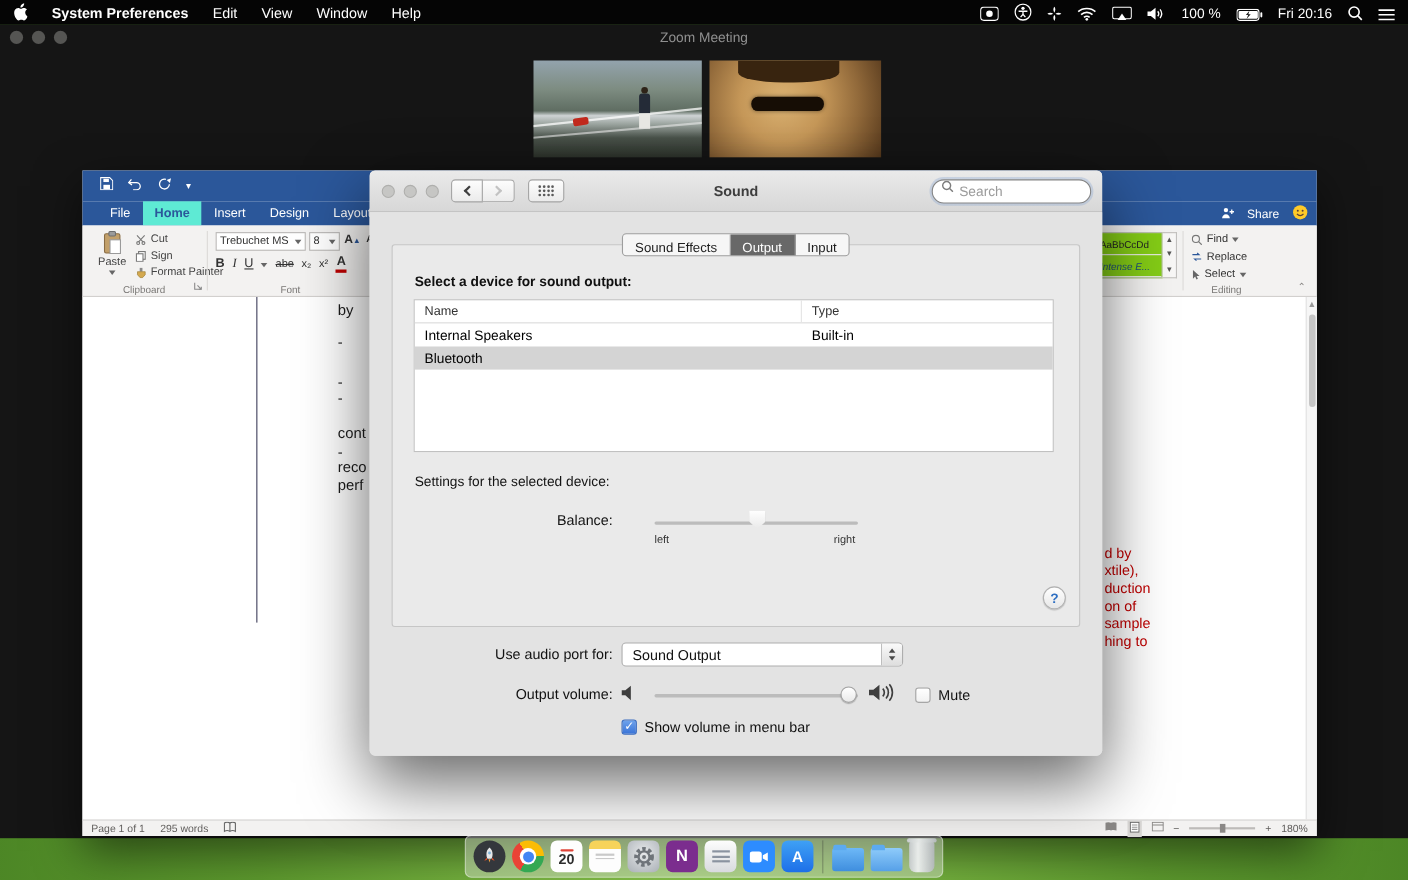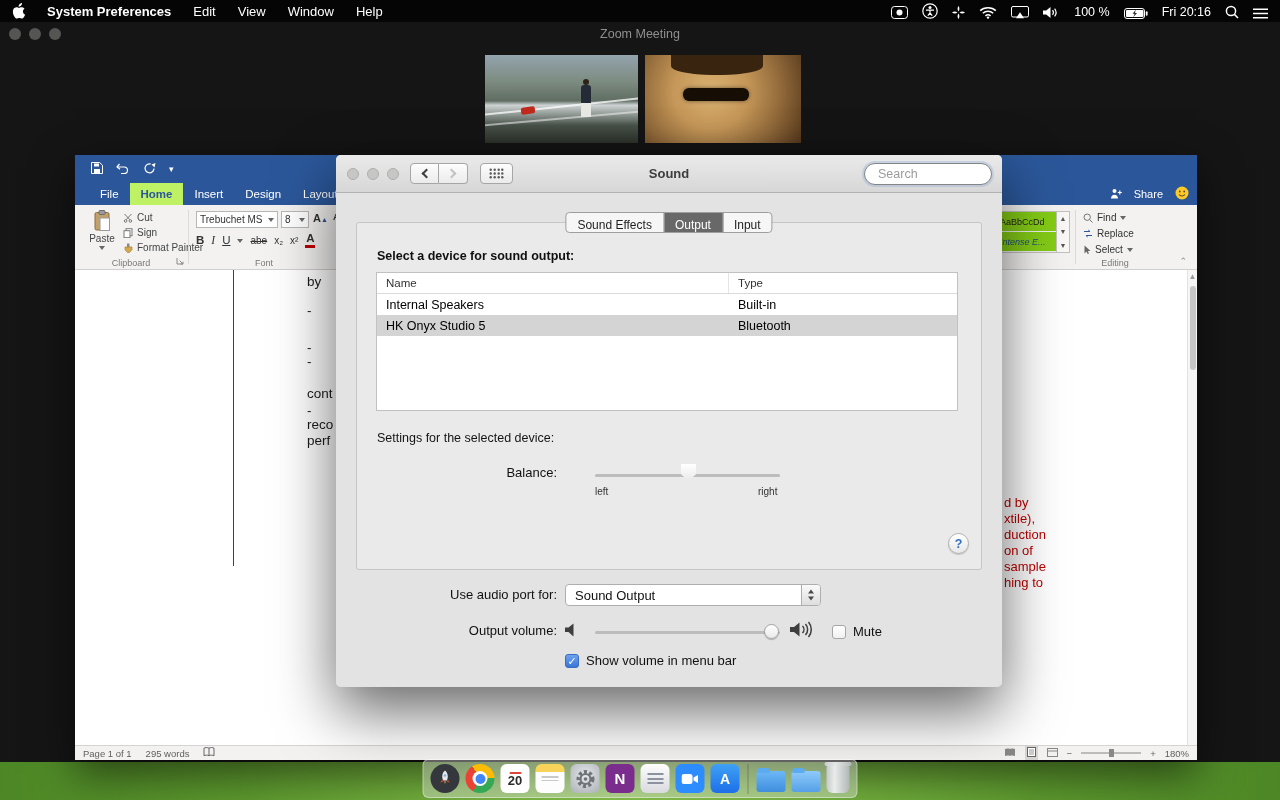--- a/index.html
+++ b/index.html
@@ -36,21 +36,21 @@
   
   .word-win{position:absolute;left:75px;top:155px;width:1122px;height:605px;background:#fff;z-index:2;
     box-shadow:0 14px 40px rgba(0,0,0,.55)}
   .w-titlebar{position:absolute;top:0;left:0;right:0;height:28px;background:#2b579a;color:#fff}
   .w-qat{position:absolute;left:16px;top:0;height:28px;display:flex;align-items:center;gap:13px}
   .w-ctrls{position:absolute;right:10px;top:0;height:28px;display:flex;align-items:center;gap:16px}
   .w-signin{font-size:11px;padding:2px 9px;border:1px solid rgba(255,255,255,.85);border-radius:2px;background:rgba(255,255,255,.08);cursor:default}
   .w-glyph{font-size:13px;line-height:1;color:#fff}
   .w-tabs{position:absolute;top:28px;left:0;right:0;height:22px;background:#2b579a;display:flex;align-items:stretch;padding-left:14px;color:#fff;font-size:11.5px}
   .w-tab{display:flex;align-items:center;padding:0 11px}
-  .w-tab.active{background:#bef264;color:#2b579a;font-weight:bold}
+  .w-tab.active{background:#5eead4;color:#2b579a;font-weight:bold}
   .w-tabs-right{position:absolute;right:8px;top:31px;display:flex;align-items:center;gap:12px;font-size:11px;color:#fff;z-index:3}
   .w-ribbon{position:absolute;top:50px;left:0;right:0;height:65px;background:#f3f2f1;border-bottom:1px solid #d2d0ce;color:#444;font-size:10px}
   .rg-label{position:absolute;bottom:1px;text-align:center;font-size:9px;color:#7a7876}
   .rg-divider{position:absolute;top:5px;bottom:5px;width:1px;background:#dcdad8}
   .paste-btn{position:absolute;left:9px;top:5px;width:36px;height:48px;display:flex;flex-direction:column;align-items:center;gap:2px;border-radius:2px}
   .clip-row{position:absolute;left:48px;display:flex;align-items:center;gap:4px;white-space:nowrap}
   .fbox{position:absolute;height:17px;background:#fff;border:1px solid #b9b7b5;display:flex;align-items:center;padding:0 3px;font-size:10px;color:#333;gap:3px}
   .caret-dn{width:0;height:0;border:3px solid transparent;border-top:4px solid #666;margin-top:4px}
   .fmt-row{position:absolute;left:121px;top:28px;display:flex;align-items:center;gap:7px;font-size:11.5px;color:#333}
   .styles-box{position:absolute;left:920px;top:6px;width:62px;height:42px;background:#84cc16;border:1px solid #c2c0be;overflow:hidden}
@@ -78,21 +78,21 @@
   .s-lights{position:absolute;left:11px;top:13px;display:flex;gap:8px}
   .s-lights .tl{background:#c6c6c4;border:1px solid #afafad}
   .s-nav{position:absolute;left:74px;top:8px;display:flex}
   .s-navbtn{width:29px;height:21px;background:linear-gradient(#fdfdfd,#ebebeb);border:1px solid #a6a6a6;display:flex;align-items:center;justify-content:center}
   .s-navbtn.back{border-radius:4px 0 0 4px}
   .s-navbtn.fwd{border-radius:0 4px 4px 0;border-left:none}
   .chev{width:7px;height:7px;border-left:2px solid #3f3f3f;border-bottom:2px solid #3f3f3f;transform:rotate(45deg);margin-left:3px}
   .chev.dis{transform:rotate(225deg);border-color:#c2c2c2;margin-left:-3px}
   .s-showall{position:absolute;left:144px;top:8px;width:33px;height:21px;background:linear-gradient(#fdfdfd,#ebebeb);border:1px solid #a6a6a6;border-radius:4px;display:flex;align-items:center;justify-content:center}
   .s-title{position:absolute;top:11px;left:0;right:0;text-align:center;font-size:13px;font-weight:bold;color:#3d3d3d}
-  .s-search{position:absolute;right:10px;top:8px;width:128px;height:22px;background:#fff;border:1px solid #858585;border-radius:12px;display:flex;padding:0 8px;gap:5px;box-shadow:0 0 0 2px rgba(125,160,210,.30)}
+  .s-search{position:absolute;right:10px;top:8px;width:145px;height:22px;background:#fff;border:1px solid #858585;border-radius:12px;display:flex;padding:0 8px;gap:5px;box-shadow:0 0 0 2px rgba(125,160,210,.30)}
   .s-search input{border:none;outline:none;width:110px;font-size:12.5px;color:#333;background:transparent;font-family:"Liberation Sans",sans-serif}
   .s-search input::placeholder{color:#9b9b9b}
   .s-content{position:absolute;top:38px;left:0;right:0;bottom:0;border-radius:0 0 5px 5px;background:#e3e3e3}
   .s-panel{position:absolute;left:20px;right:20px;top:29px;height:348px;background:#eaeaea;border:1px solid #c6c6c6;border-radius:3px}
   .s-seg{position:absolute;left:50%;transform:translateX(-50%);top:19px;display:flex;height:21px;border:1px solid #9e9e9e;border-radius:4px;overflow:hidden;background:#f6f6f6}
   .seg{display:flex;align-items:center;justify-content:center;font-size:12px;color:#1e1e1e;border-right:1px solid #9e9e9e;padding:12px 11px}
   .seg:last-child{border-right:none}
   .seg.active{background:#686868;color:#fff}
   .s-select-label{position:absolute;left:41px;top:56px;font-size:12.5px;font-weight:bold;color:#101010}
   .s-table{position:absolute;left:40px;top:79px;width:582px;height:139px;background:#fff;border:1px solid #c1c1c1}
@@ -525,21 +525,20 @@
       <div class="s-table">
         <div class="s-th">
           <span class="c1">Name</span>
           <span class="c2">Type</span>
         </div>
         <div class="s-row">
           <span class="c1">Internal Speakers</span>
           <span class="c2">Built-in</span>
         </div>
         <div class="s-row selected">
-          <span class="c1">HK Onyx Studio 5</span>
           <span class="c2">Bluetooth</span>
         </div>
       </div>
 
       <div class="s-settings-label">Settings for the selected device:</div>
 
       <div class="rlabel" style="left:0;top:272px">Balance:</div>
       <div class="bal-track"></div>
       <div class="bal-thumb"></div>
       <div class="bal-left">left</div>

